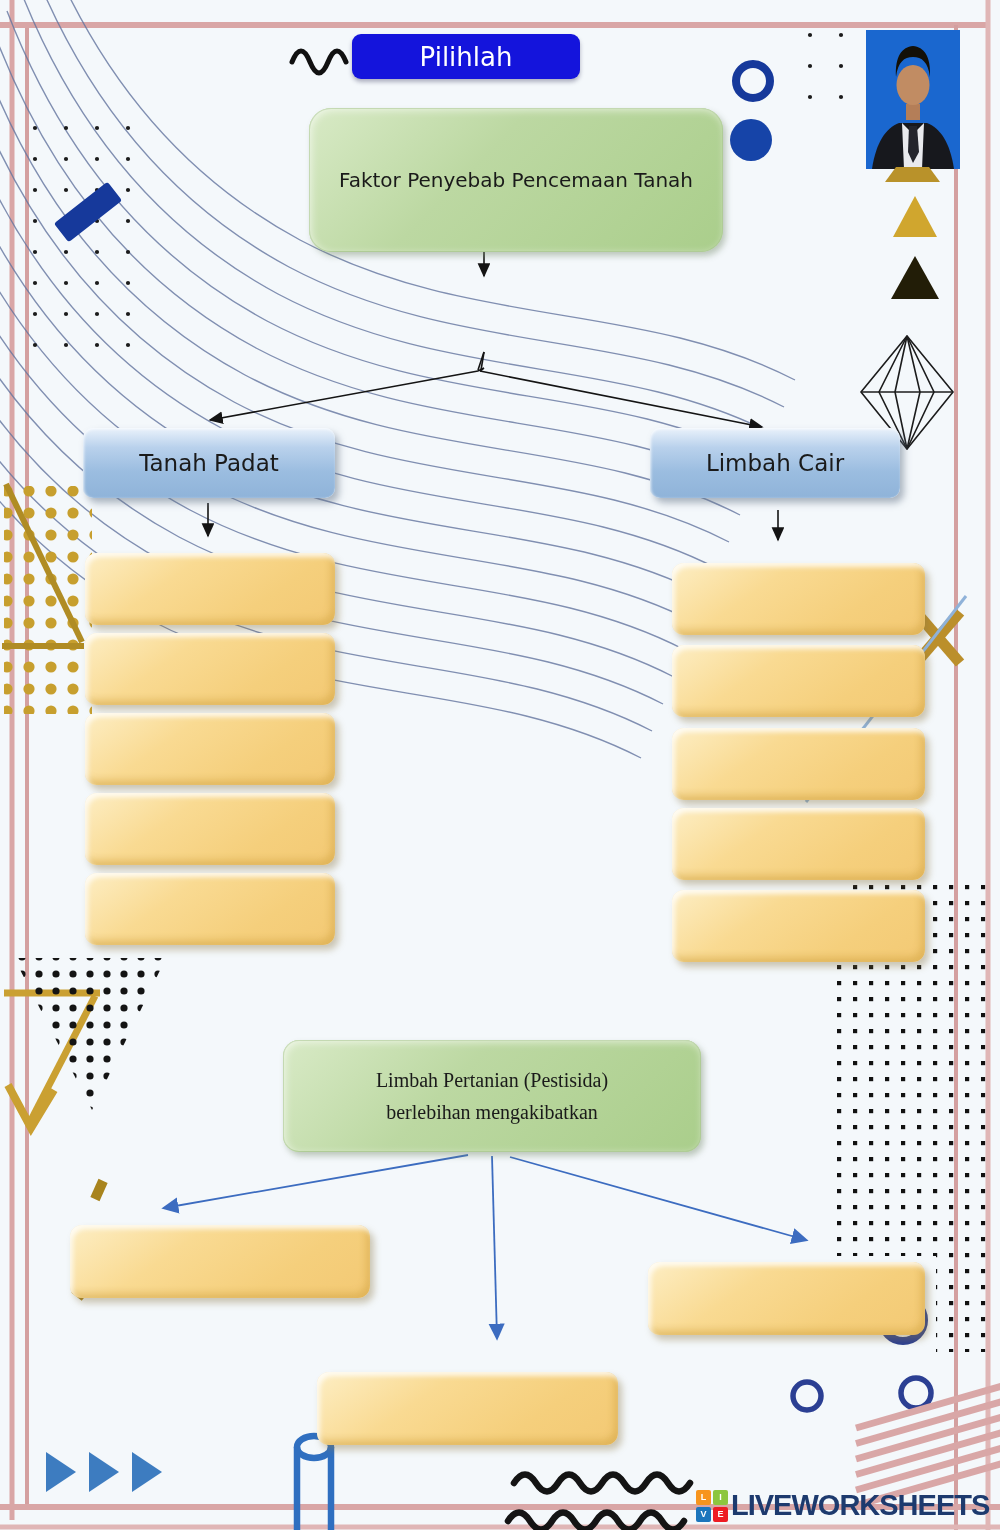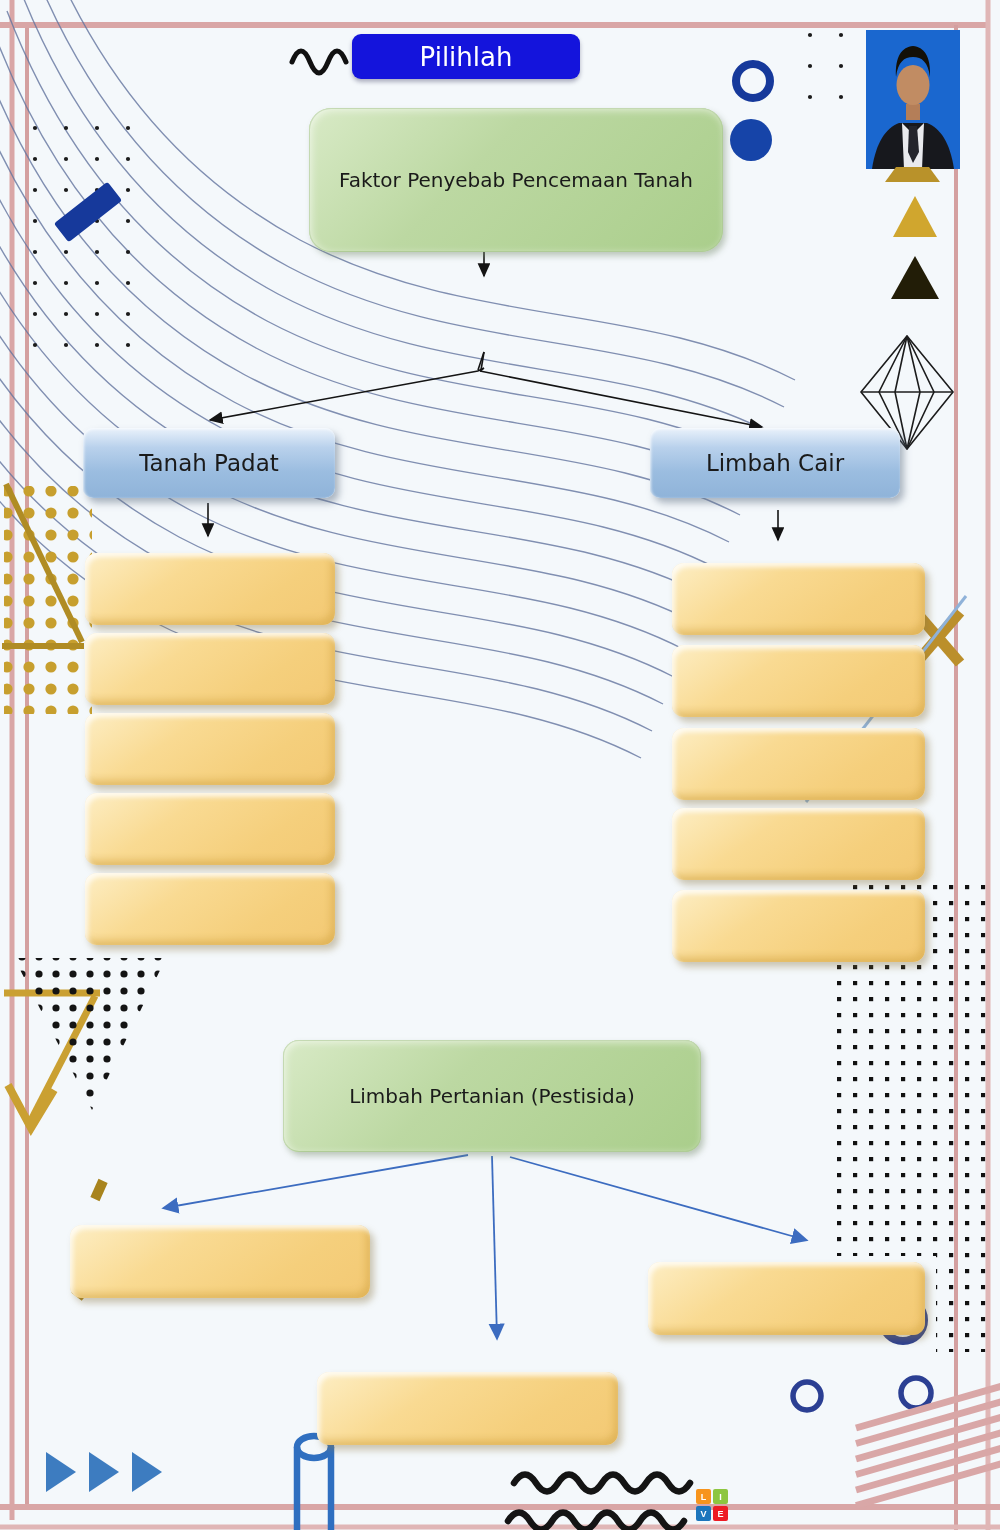--- a/index.html
+++ b/index.html
@@ -32,21 +32,21 @@
     border-radius:10px;font-size:23px;
     box-shadow:inset 1px 1px 3px rgba(255,255,255,.8), 4px 5px 7px rgba(100,115,135,.5);
   }
   .answer{
     background:linear-gradient(145deg,#fdeec4 0%,#f9da92 35%,#f5cf7c 70%,#f3c974 100%);
     border-radius:12px;
     box-shadow:inset 3px 4px 5px rgba(255,255,255,.8),
                inset -4px -5px 7px rgba(204,158,58,.45),
                4px 5px 7px rgba(140,120,70,.4);
   }
-  .bottom-green{flex-direction:column;line-height:1.6;font-size:20px;border-radius:16px;}
+  .bottom-green{flex-direction:column;line-height:1.6;font-size:20px;border-radius:16px;font-family:Liberation Serif, serif;}
   .lw-logo{position:absolute;left:696px;top:1489px;display:flex;align-items:center;z-index:3;}
   .lw-grid{display:grid;grid-template-columns:15px 15px;grid-template-rows:15px 15px;gap:2px;margin-right:3px;}
   .lw-sq{color:#fff;font-size:9px;font-weight:bold;display:flex;align-items:center;justify-content:center;border-radius:2px;font-family:"Liberation Sans",sans-serif;}
   .sq-l{background:#f7941d;}
   .sq-i{background:#8dc63f;}
   .sq-v{background:#1c75bc;}
   .sq-e{background:#ed1c24;}
   .lw-text{
     font-family:"Liberation Sans",sans-serif;font-weight:800;font-size:29px;
     color:#1d3a6e;letter-spacing:-1px;white-space:nowrap;
@@ -246,28 +246,30 @@
   <div class="box answer" style="left:85px;top:873px;width:250px;height:72px;"></div>
 
   <div class="box answer" style="left:672px;top:563px;width:253px;height:72px;"></div>
   <div class="box answer" style="left:672px;top:645px;width:253px;height:72px;"></div>
   <div class="box answer" style="left:672px;top:728px;width:253px;height:72px;"></div>
   <div class="box answer" style="left:672px;top:808px;width:253px;height:72px;"></div>
   <div class="box answer" style="left:672px;top:890px;width:253px;height:72px;"></div>
 
   <div class="box green bottom-green" style="left:283px;top:1040px;width:418px;height:112px;">
     <span>Limbah Pertanian (Pestisida)</span>
+    <span>berlebihan mengakibatkan</span>
   </div>
 
   <div class="box answer" style="left:70px;top:1225px;width:300px;height:73px;"></div>
   <div class="box answer" style="left:648px;top:1262px;width:277px;height:73px;"></div>
   <div class="box answer" style="left:317px;top:1372px;width:301px;height:73px;"></div>
 
   <div class="lw-logo">
     <div class="lw-grid">
       <span class="lw-sq sq-l">L</span>
       <span class="lw-sq sq-i">I</span>
       <span class="lw-sq sq-v">V</span>
       <span class="lw-sq sq-e">E</span>
     </div>
+    <span class="lw-text">LIVEWORKSHEETS</span>
   </div>
 
 </div>
 
 </body></html>

